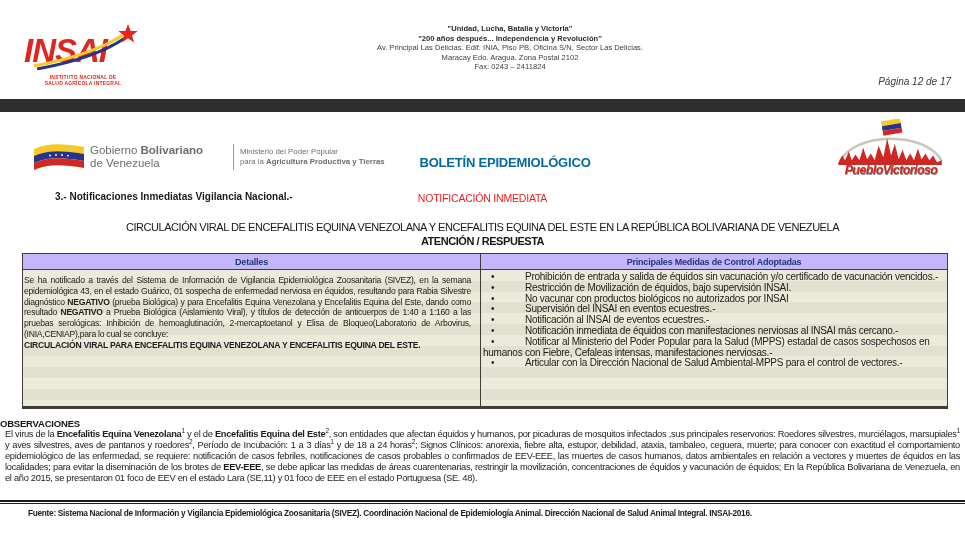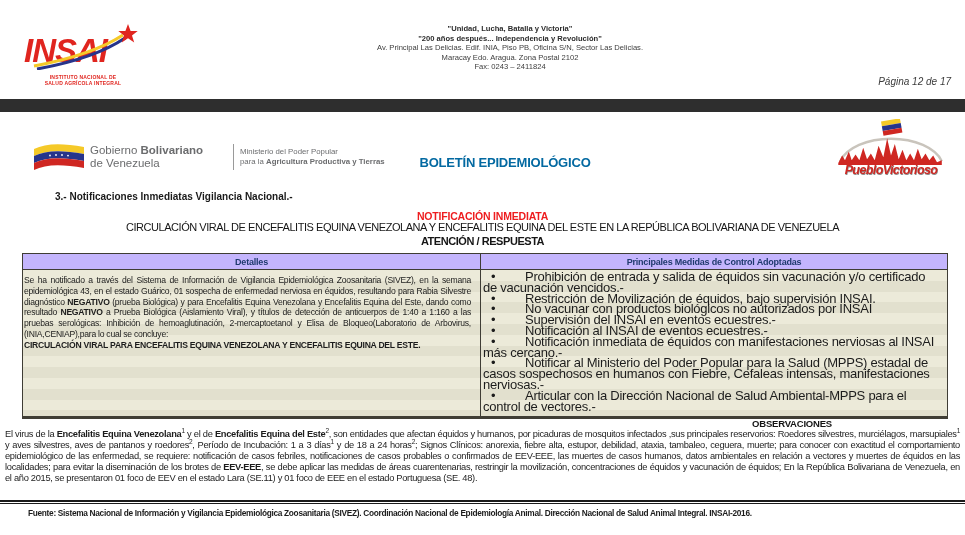--- a/index.html
+++ b/index.html
@@ -24,39 +24,39 @@
   .gov-text .b{font-weight:bold;}
   .gov-divider{left:233px;top:144px;width:1px;height:26px;background:#9a9a9a;}
   .ministry-text{left:240px;top:147px;font-size:7.8px;line-height:9.6px;color:#6b6c6e;}
   .ministry-text .b{font-weight:bold;}
   .bulletin-title{left:320px;top:155px;width:370px;text-align:center;font-size:13px;font-weight:bold;color:#0369a1;letter-spacing:-.2px;}
   .pueblo-logo{left:828px;top:119px;width:126px;text-align:center;}
   .pueblo-text{font-size:12.5px;font-weight:bold;font-style:italic;color:#cf2722;letter-spacing:-.6px;margin-top:-6px;text-shadow:.5px .5px 0 #8d8d8d;}
 
   
   .sec-heading{left:55px;top:191px;font-size:10px;font-weight:bold;color:#1a1a1a;}
-  .notice-title{left:0;top:210px;width:965px;text-align:center;font-size:10.5px;font-weight:bold;color:#ee1d1f;letter-spacing:-.2px;}
+  .notice-title{left:0;top:192px;width:965px;text-align:center;font-size:10.5px;font-weight:normal;color:#ee1d1f;letter-spacing:-.2px;}
   .notice-subtitle{left:0;top:221px;width:965px;text-align:center;font-size:11px;color:#161616;letter-spacing:-.45px;}
   .notice-subheading{left:0;top:235px;width:965px;text-align:center;font-size:11px;font-weight:bold;color:#161616;letter-spacing:-.45px;}
 
   
   .tbl{left:22px;top:253px;width:924px;border:1px solid #3f3d35;border-bottom-width:3px;}
   .thead{display:flex;background:#c4b5fd;border-bottom:1px solid #3f3d35;}
   .th{color:#1f3a6e;font-weight:bold;font-size:9px;text-align:center;padding:3px 0 2px;letter-spacing:-.2px;}
   .th1{width:458px;border-right:1px solid #3f3d35;box-sizing:border-box;}
   .th2{flex:1;}
   .tbody{display:flex;min-height:136px;background:repeating-linear-gradient(180deg,#ecead9 0px,#ecead9 10.8px,#e2e0ce 10.8px,#e2e0ce 21.6px);}
   .td1{width:458px;border-right:1px solid #3f3d35;box-sizing:border-box;padding:5px 9px 5px 1px;font-size:8.6px;line-height:10.8px;text-align:justify;letter-spacing:-.25px;color:#1c1c1c;}
   .td1 .concl{font-weight:bold;text-align:justify;}
-  .td2{flex:1;padding:2px 6px 4px 2px;font-size:13px;line-height:10.8px;letter-spacing:-.25px;color:#1c1c1c;box-sizing:border-box;}
+  .td2{flex:1;padding:2px 6px 4px 2px;font-size:10px;line-height:10.8px;letter-spacing:-.25px;color:#1c1c1c;box-sizing:border-box;}
   .m-item{text-align:left;}
   .m-bullet{display:inline-block;width:42px;padding-left:8px;box-sizing:border-box;}
 
   
-  .obs-heading{left:0;top:418px;width:832px;text-align:right;font-size:9.5px;font-weight:bold;color:#141414;letter-spacing:-.2px;}
+  .obs-heading{left:0;top:418px;width:832px;text-align:left;font-size:9.5px;font-weight:bold;color:#141414;letter-spacing:-.2px;}
   .obs-body{left:5px;top:429px;width:955px;text-align:justify;font-size:9.3px;line-height:11px;letter-spacing:-.3px;color:#1c1c1c;}
   .obs-body sup{font-size:6.5px;line-height:0;}
 
   
   .foot-rule{left:0;top:500px;width:965px;height:1px;border-top:2px solid #1b1b1b;border-bottom:1px solid #1b1b1b;}
   .fuente{left:28px;top:508px;width:920px;font-size:8.3px;font-weight:bold;letter-spacing:-.3px;color:#1c1c1c;}
 </style>
 </head>
 <body>
 

